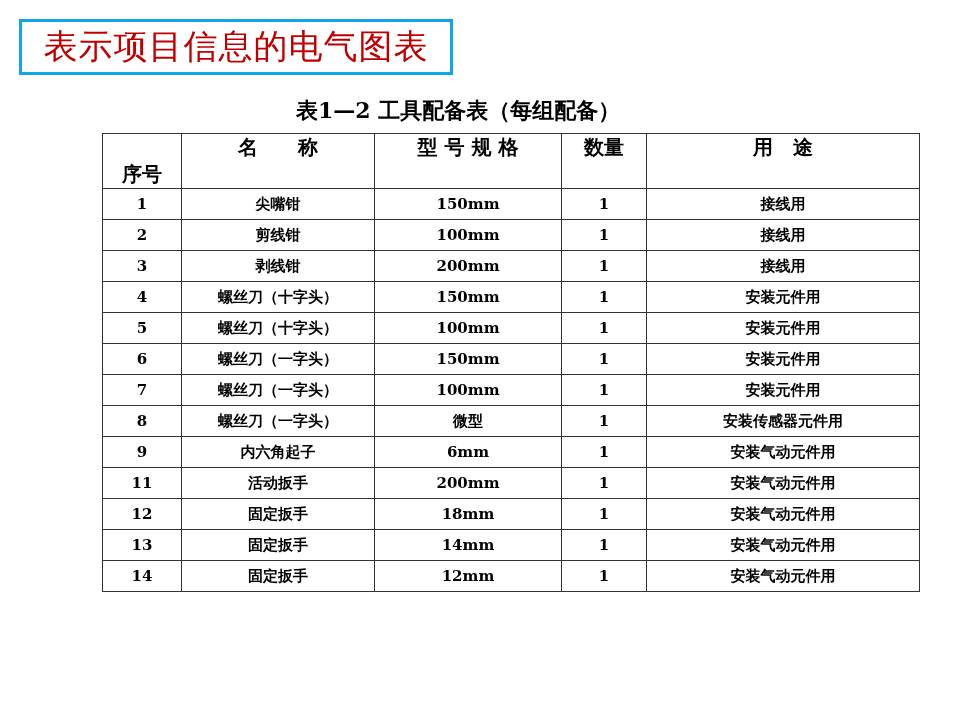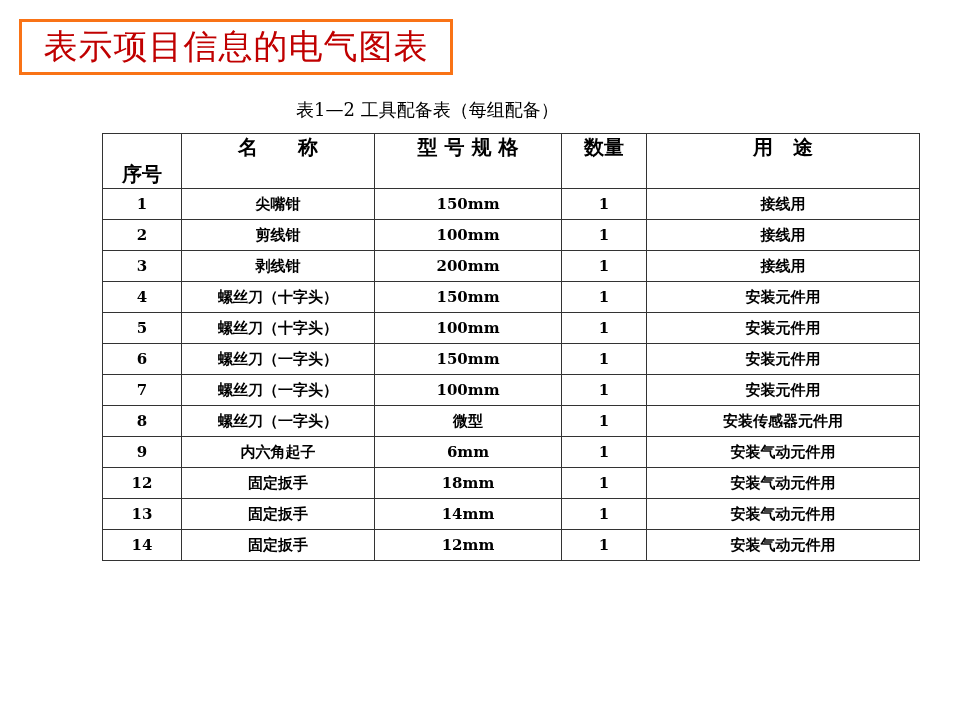--- a/index.html
+++ b/index.html
@@ -2,30 +2,30 @@
 <html><head>
 <meta charset="utf-8">
 <style>
   html, body { margin: 0; padding: 0; }
   body {
     width: 960px; height: 720px; background: #ffffff; position: relative; overflow: hidden;
     font-family: "DejaVu Serif", "Liberation Serif", serif; color: #000;
   }
   .title-box {
     position: absolute; left: 19px; top: 19px; width: 434px; height: 56px;
-    border: 3px solid #f97316; box-sizing: border-box; background: #fff;
+    border: 3px solid #0ea5e9; box-sizing: border-box; background: #fff;
     display: flex; align-items: center; justify-content: center;
   }
   .title-text {
     color: #c00000; font-size: 34px; font-family: "DejaVu Sans", "Liberation Sans", sans-serif;
     letter-spacing: 1px; white-space: nowrap;
   }
   .subtitle {
     position: absolute; left: 296px; top: 92px; width: 400px; height: 36px;
-    font-size: 18px; font-weight: normal; white-space: nowrap; line-height: 36px;
+    font-size: 22px; font-weight: bold; white-space: nowrap; line-height: 36px;
   }
   table.tools {
     position: absolute; left: 102px; top: 133px; width: 817px;
     border-collapse: collapse; table-layout: fixed;
   }
   table.tools td, table.tools th {
     border: 1.5px solid #333; text-align: center; font-weight: bold;
     font-size: 15px; padding: 0; white-space: nowrap; overflow: hidden;
   }
   table.tools tr.data-row td { height: 30px; }
@@ -117,20 +117,27 @@
       <td>安装传感器元件用</td>
     </tr>
     <tr class="data-row">
       <td>9</td>
       <td>内六角起子</td>
       <td>6mm</td>
       <td>1</td>
       <td>安装气动元件用</td>
     </tr>
     <tr class="data-row">
+      <td>11</td>
+      <td>活动扳手</td>
+      <td>200mm</td>
+      <td>1</td>
+      <td>安装气动元件用</td>
+    </tr>
+    <tr class="data-row">
       <td>12</td>
       <td>固定扳手</td>
       <td>18mm</td>
       <td>1</td>
       <td>安装气动元件用</td>
     </tr>
     <tr class="data-row">
       <td>13</td>
       <td>固定扳手</td>
       <td>14mm</td>

